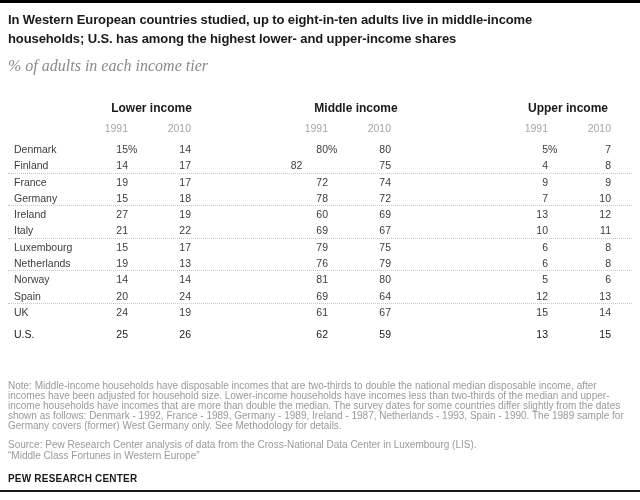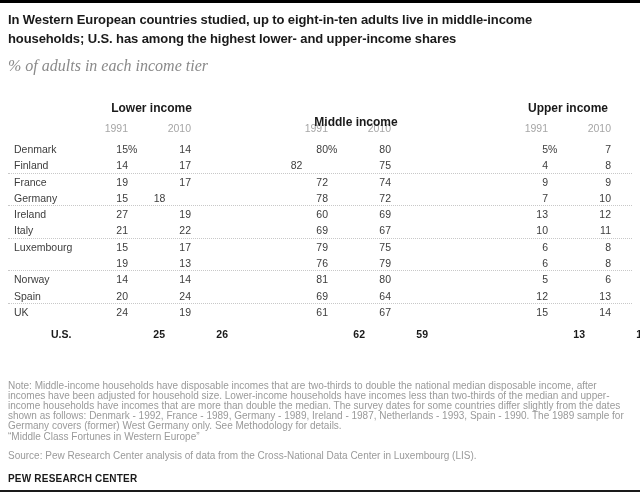--- a/index.html
+++ b/index.html
@@ -61,23 +61,22 @@
     font-size: 10.5px;
     color: var(--body-text, #3d3d3d);
     box-sizing: border-box;
   }
   .trow.sep { border-bottom: 1px dotted var(--separator, #c8c8c8); }
   .trow .country { text-align: left; padding-left: 6px; }
   .trow .num { text-align: right; }
   .pct { display: inline-block; width: 0; white-space: nowrap; }
   .usrow {
     margin-top: 6px;
-    font-weight: bold;
+    font-weight: normal;
     color: var(--emphasis-text, #1a1a1a);
-    margin-left: 37px;
   }
   .footer { margin-top: 38px; }
   .note {
     margin: 0;
     max-width: 622px;
     font-size: 10px;
     line-height: 10px;
     color: var(--note-text, #9a9a9a);
   }
   .source { margin-top: 9px; }
@@ -101,22 +100,22 @@
 
 <div class="topbar"></div>
 
 <div class="content">
   <h1 class="title">In Western European countries studied, up to eight-in-ten adults live in middle-income households; U.S. has among the highest lower- and upper-income shares</h1>
   <div class="subtitle">% of adults in each income tier</div>
 
   <div class="table">
     <div class="grid ghrow">
       <div class="gh gh-lower">Lower income</div>
+      <div class="gh gh-middle">Middle income</div>
       <div class="gh gh-upper">Upper income</div>
-      <div class="gh gh-middle">Middle income</div>
     </div>
     <div class="grid yrow">
       <span class="yh yc2">1991</span>
       <span class="yh yc3">2010</span>
       <span class="yh yc5">1991</span>
       <span class="yh yc6">2010</span>
       <span class="yh yc8">1991</span>
       <span class="yh yc9">2010</span>
     </div>
     <div id="rows">
@@ -143,21 +142,21 @@
           <span class="num" style="grid-column: 2;"><span>19</span></span>
           <span class="num" style="grid-column: 3;"><span>17</span></span>
           <span class="num" style="grid-column: 5;"><span>72</span></span>
           <span class="num" style="grid-column: 6;"><span>74</span></span>
           <span class="num" style="grid-column: 8;"><span>9</span></span>
           <span class="num" style="grid-column: 9;"><span>9</span></span>
         </div>
         <div class="grid trow sep">
           <span class="country">Germany</span>
           <span class="num" style="grid-column: 2;"><span>15</span></span>
-          <span class="num" style="grid-column: 3; text-align: center;"><span>18</span></span>
+          <span class="num" style="grid-column: 3;"><span>18</span></span>
           <span class="num" style="grid-column: 5;"><span>78</span></span>
           <span class="num" style="grid-column: 6;"><span>72</span></span>
           <span class="num" style="grid-column: 8;"><span>7</span></span>
           <span class="num" style="grid-column: 9;"><span>10</span></span>
         </div>
         <div class="grid trow">
           <span class="country">Ireland</span>
           <span class="num" style="grid-column: 2;"><span>27</span></span>
           <span class="num" style="grid-column: 3;"><span>19</span></span>
           <span class="num" style="grid-column: 5;"><span>60</span></span>
@@ -177,20 +176,21 @@
         <div class="grid trow">
           <span class="country">Luxembourg</span>
           <span class="num" style="grid-column: 2;"><span>15</span></span>
           <span class="num" style="grid-column: 3;"><span>17</span></span>
           <span class="num" style="grid-column: 5;"><span>79</span></span>
           <span class="num" style="grid-column: 6;"><span>75</span></span>
           <span class="num" style="grid-column: 8;"><span>6</span></span>
           <span class="num" style="grid-column: 9;"><span>8</span></span>
         </div>
         <div class="grid trow sep">
+          <span class="country">Netherlands</span>
           <span class="num" style="grid-column: 2;"><span>19</span></span>
           <span class="num" style="grid-column: 3;"><span>13</span></span>
           <span class="num" style="grid-column: 5;"><span>76</span></span>
           <span class="num" style="grid-column: 6;"><span>79</span></span>
           <span class="num" style="grid-column: 8;"><span>6</span></span>
           <span class="num" style="grid-column: 9;"><span>8</span></span>
         </div>
         <div class="grid trow">
           <span class="country">Norway</span>
           <span class="num" style="grid-column: 2;"><span>14</span></span>
@@ -225,19 +225,19 @@
           <span class="num" style="grid-column: 5;"><span>62</span></span>
           <span class="num" style="grid-column: 6;"><span>59</span></span>
           <span class="num" style="grid-column: 8;"><span>13</span></span>
           <span class="num" style="grid-column: 9;"><span>15</span></span>
         </div>
       </div>
   </div>
 
   <div class="footer">
     <p class="note">Note: Middle-income households have disposable incomes that are two-thirds to double the national median disposable income, after incomes have been adjusted for household size. Lower-income households have incomes less than two-thirds of the median and upper-income households have incomes that are more than double the median. The survey dates for some countries differ slightly from the dates shown as follows: Denmark - 1992, France - 1989, Germany - 1989, Ireland - 1987, Netherlands - 1993, Spain - 1990.  The 1989 sample for Germany covers (former) West Germany only. See Methodology for details.</p>
+    <p class="note source">Source: Pew Research Center analysis of data from the Cross-National Data Center in Luxembourg (LIS).</p>
     <p class="note quote">“Middle Class Fortunes in Western Europe”</p>
-    <p class="note source">Source: Pew Research Center analysis of data from the Cross-National Data Center in Luxembourg (LIS).</p>
     <div class="brand">PEW RESEARCH CENTER</div>
   </div>
 </div>
 
 <div class="bottomrule"></div>
 
 </body></html>

